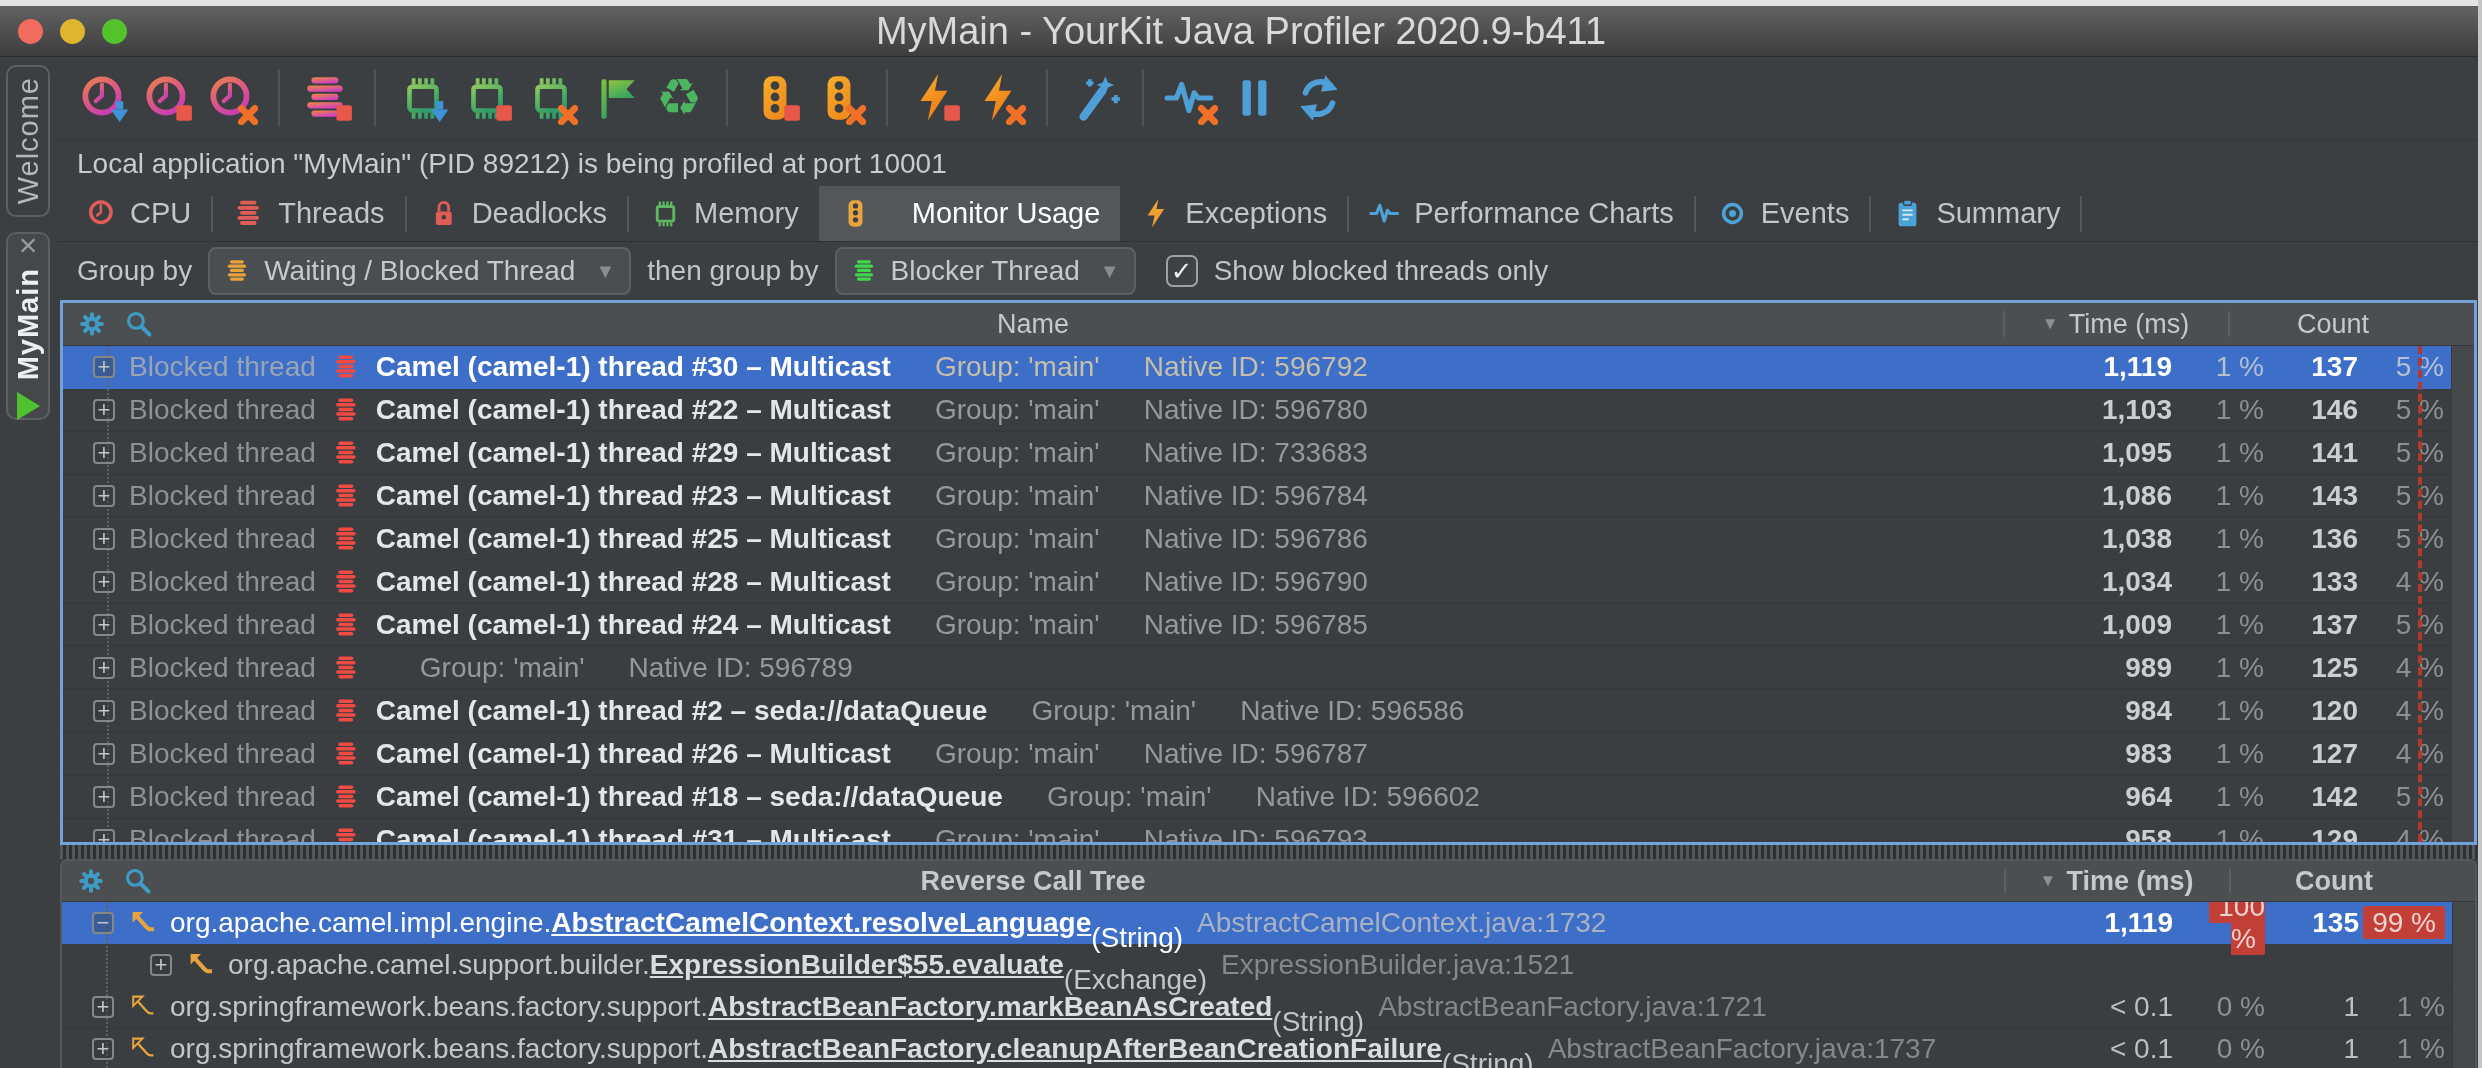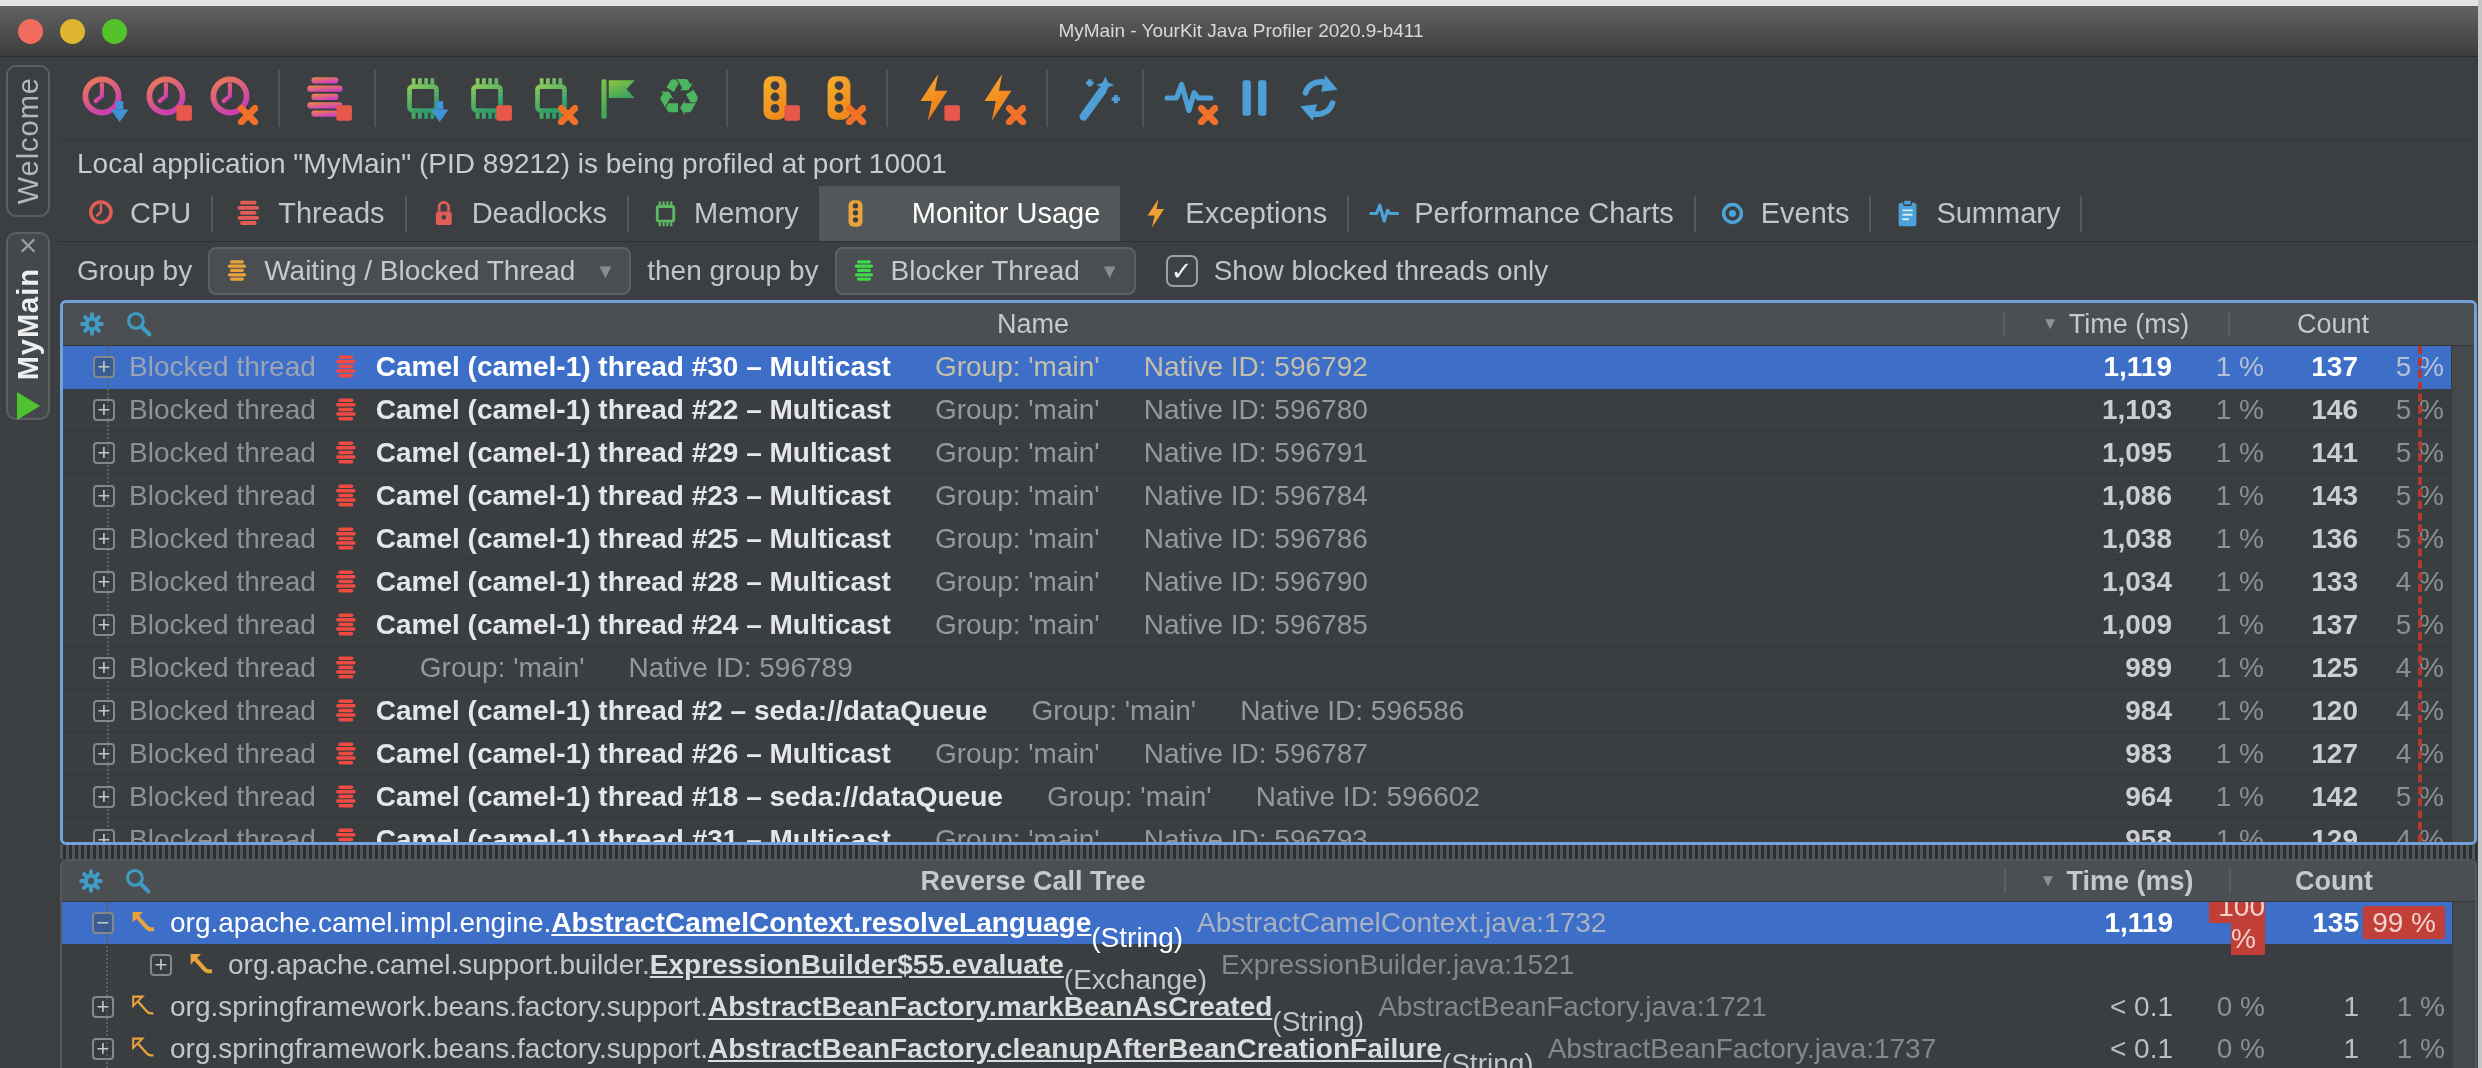--- a/index.html
+++ b/index.html
@@ -6,21 +6,21 @@
   .screen{position:relative;width:2482px;height:1068px;background:#3c3f41;overflow:hidden;
           font-family:"Liberation Sans",sans-serif;-webkit-font-smoothing:antialiased;}
   
   .top-strip{position:absolute;left:0;right:0;top:0;height:6px;background:#e3e3e3;z-index:6;}
   .titlebar{position:absolute;left:0;right:0;top:6px;height:50px;
             background:linear-gradient(#626262,#3d3d3d);border-bottom:1px solid #2b2b2b;
             display:flex;align-items:center;justify-content:center;z-index:5;}
   .traffic-lights{position:absolute;left:18px;top:0;bottom:0;display:flex;align-items:center;gap:17px;}
   .tl{width:25px;height:25px;border-radius:50%;}
   .tl.red{background:#f26b5f}.tl.yellow{background:#ddb52e}.tl.green{background:#53c22b}
-  .title{font-size:19px;color:#d9d9d9;}
+  .title{font-size:38px;color:#d9d9d9;}
   .right-edge{position:absolute;right:0;top:0;bottom:0;width:4px;background:#c6c6c6;z-index:7;}
   
   .sidebar{position:absolute;left:0;top:56px;bottom:0;width:57px;}
   .vtab{position:absolute;left:6px;width:44px;border:2px solid #5c6063;border-radius:10px;
         display:flex;flex-direction:column;align-items:center;justify-content:center;gap:10px;box-sizing:border-box;}
   .vtab.welcome{top:9px;height:152px;}
   .vtab.mymain{top:176px;height:188px;background:#45484b;}
   .vtext{writing-mode:vertical-rl;transform:rotate(180deg);font-size:29px;color:#b4b7b9;letter-spacing:1px;}
   .vtab.mymain .vtext{color:#eceeef;font-weight:700;}
   .vclose{font-size:32px;color:#9b9ea0;line-height:26px;}
@@ -42,21 +42,21 @@
   .groupbar{position:absolute;left:0;right:12px;top:186px;height:58px;display:flex;align-items:center;
             padding-left:20px;font-size:28px;color:#c3c5c7;gap:16px;}
   .dropdown{display:flex;align-items:center;gap:12px;background:#4a4e51;border:2px solid #5d6164;
             border-radius:8px;padding:6px 14px;color:#c6c8ca;}
   .dd-arrow{color:#898c8f;font-size:20px;margin-left:8px;}
   .checkbox{width:32px;height:32px;border:2px solid #9da1a4;border-radius:7px;background:#3e4245;
             display:flex;align-items:center;justify-content:center;color:#f0f2f4;font-size:26px;margin-left:14px;box-sizing:border-box;}
   
   .panel{position:absolute;left:3px;width:2417px;background:#3b3e40;overflow:hidden;
          display:flex;flex-direction:column;box-sizing:border-box;}
-  .panel-top{top:244px;height:545px;border:3px solid #73a2da;border-radius:6px;}
+  .panel-top{top:244px;height:545px;border:3px solid #73a2da;border-radius:0;}
   .panel-bottom{top:803px;height:209px;border:2px solid #54585b;border-bottom:none;border-radius:8px 8px 0 0;}
   .splitter{position:absolute;left:3px;width:2417px;top:789px;height:14px;
             background:repeating-linear-gradient(90deg,#54575a 0 3px,#2d3032 3px 6px);}
   .phead{height:42px;min-height:42px;background:#4b4f52;display:flex;align-items:center;position:relative;
          font-size:27px;color:#c6c8ca;border-bottom:1px solid #35383a;}
   .panel-bottom .phead{height:40px;min-height:40px;font-weight:bold;}
   .ph-icons{position:absolute;left:14px;top:0;bottom:0;display:flex;align-items:center;gap:16px;}
   .h-name{flex:1;text-align:center;}
   .h-time{width:225px;display:flex;align-items:center;justify-content:center;gap:10px;position:relative;height:100%;}
   .h-count{width:210px;display:flex;align-items:center;justify-content:center;padding-right:14px;position:relative;height:100%;}
@@ -549,21 +549,21 @@
                 <svg width="30" height="30" viewBox="0 0 52 52">
                   <rect x="11" y="6" width="26" height="6" rx="3" fill="#f04a42"></rect>
                   <rect x="7" y="14" width="34" height="6" rx="3" fill="#f04a42"></rect>
                   <rect x="11" y="22" width="26" height="6" rx="3" fill="#f04a42"></rect>
                   <rect x="7" y="30" width="34" height="6" rx="3" fill="#f04a42"></rect>
                   <rect x="11" y="38" width="26" height="6" rx="3" fill="#f04a42"></rect>
                 </svg>
               </span>
               <span class="tname">Camel (camel-1) thread #29 – Multicast</span>
               <span class="tsub">Group: 'main'</span>
-              <span class="tsub">Native ID: 596791</span>
+              <span class="tsub">Native ID: 733683</span>
             </div>
             <div class="cell-time">
               <span class="val">1,095</span>
                   <span class="pct">1 %</span>
             </div>
             <div class="cell-count">
               <span class="val">141</span>
                   <span class="pct">5 %</span>
             </div>
           </div>

